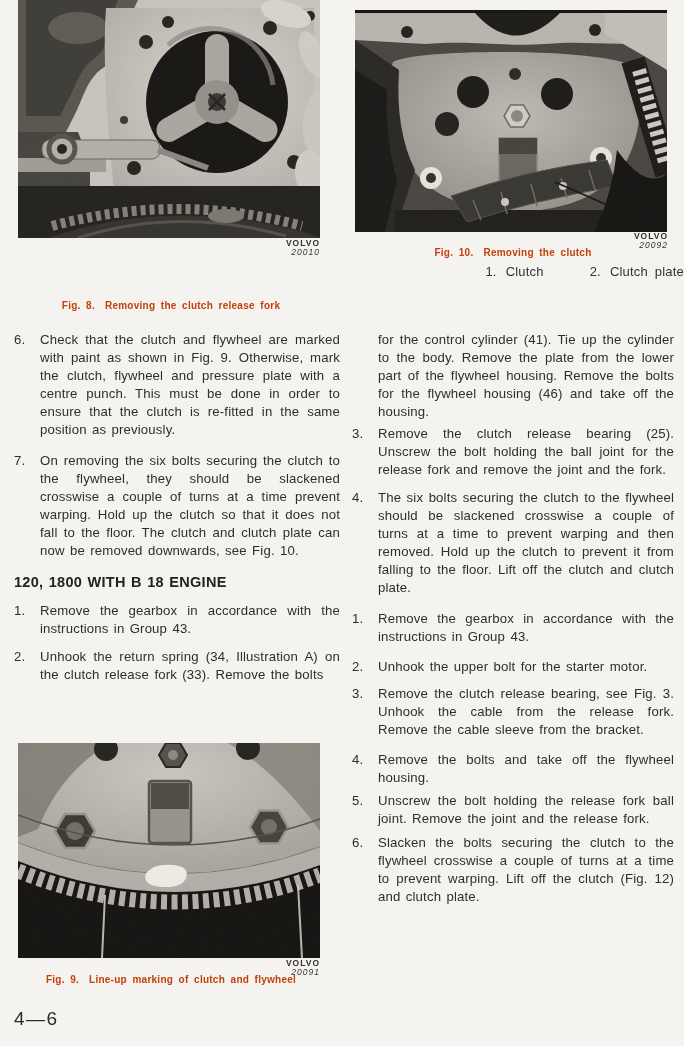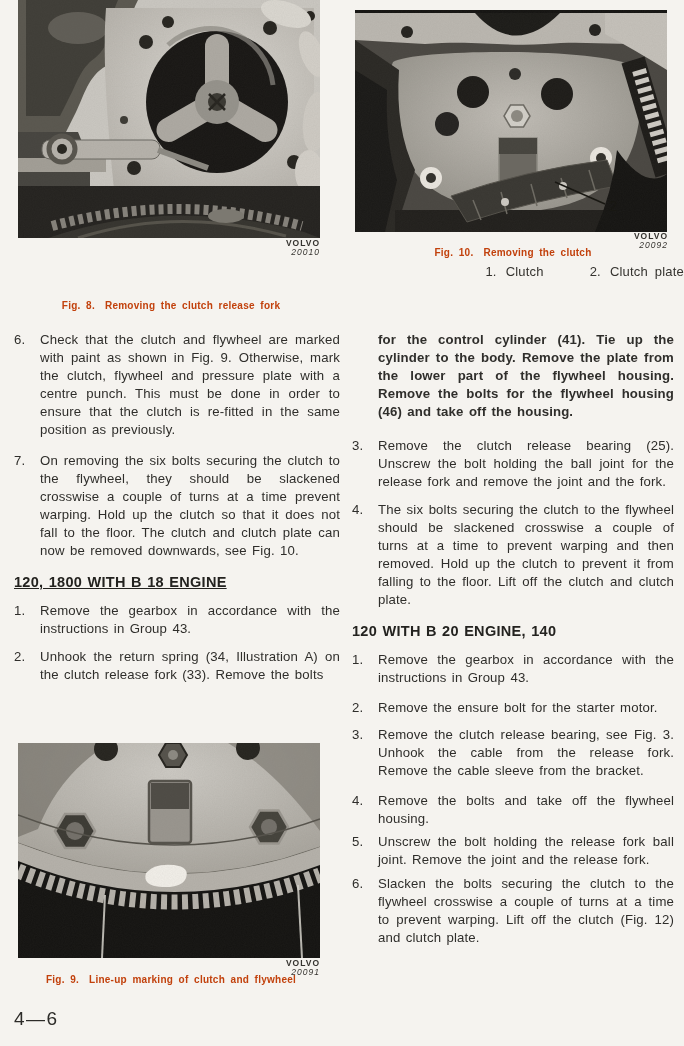--- a/index.html
+++ b/index.html
@@ -22,24 +22,24 @@
   .caption .figlabel{margin-right:10px;}
   .legend{position:absolute;text-align:right;font-size:13px;color:#35332f;
           word-spacing:3px;letter-spacing:0.2px;}
   .legend .lnum{margin-right:9px;}
   .legend .lgap{display:inline-block;width:46px;}
   
   .col{position:absolute;font-size:13.2px;line-height:18px;letter-spacing:0.15px;}
   .item{display:flex;margin-bottom:13px;}
   .item .num{flex:none;width:26px;}
   .item .txt{flex:1;text-align:justify;word-spacing:1.5px;}
-  .cont{padding-left:26px;text-align:justify;word-spacing:1.5px;margin-bottom:16px;font-weight:bold;}
+  .cont{padding-left:26px;text-align:justify;word-spacing:1.5px;margin-bottom:4px;}
   h2.sect{font-size:14.5px;font-weight:bold;color:#23221f;margin:0 0 11px 0;
           letter-spacing:0.3px;word-spacing:1px;}
-  .lc-head{margin-top:24px;text-decoration:underline;}
+  .lc-head{margin-top:24px;}
   .rc-head{margin-top:53px;}
   .mb10{margin-bottom:10px;} .mb9{margin-bottom:9px;} .mb12{margin-bottom:12px;}
   .mb6{margin-bottom:6px;} .mb5{margin-bottom:5px;}
   
   .pagenum{position:absolute;left:14px;top:1008px;font-size:19px;
            letter-spacing:1.5px;color:#2c2b28;}
 </style>
 </head>
 <body>
 
@@ -202,28 +202,27 @@
 <div class="col" style="left:352px;top:331px;width:322px;">
   <div class="cont">for the control cylinder (41). Tie up the cylinder to the body. Remove the plate from the lower part of the flywheel housing. Remove the bolts for the flywheel housing (46) and take off the housing.</div>
   <div class="item mb10">
     <span class="num">3.</span>
     <span class="txt">Remove the clutch release bearing (25). Unscrew the bolt holding the ball joint for the release fork and remove the joint and the fork.</span>
   </div>
   <div class="item">
     <span class="num">4.</span>
     <span class="txt">The six bolts securing the clutch to the flywheel should be slackened crosswise a couple of turns at a time to prevent warping and then removed. Hold up the clutch to prevent it from falling to the floor. Lift off the clutch and clutch plate.</span>
   </div>
-  <h2 class="sect rc-head">120 WITH B 20 ENGINE, 140</h2>
   <div class="item mb12">
     <span class="num">1.</span>
     <span class="txt">Remove the gearbox in accordance with the instructions in Group 43.</span>
   </div>
   <div class="item mb9">
     <span class="num">2.</span>
-    <span class="txt">Remove the ensure bolt for the starter motor.</span>
+    <span class="txt">Unhook the upper bolt for the starter motor.</span>
   </div>
   <div class="item mb12">
     <span class="num">3.</span>
     <span class="txt">Remove the clutch release bearing, see Fig. 3. Unhook the cable from the release fork. Remove the cable sleeve from the bracket.</span>
   </div>
   <div class="item mb5">
     <span class="num">4.</span>
     <span class="txt">Remove the bolts and take off the flywheel housing.</span>
   </div>
   <div class="item mb6">

